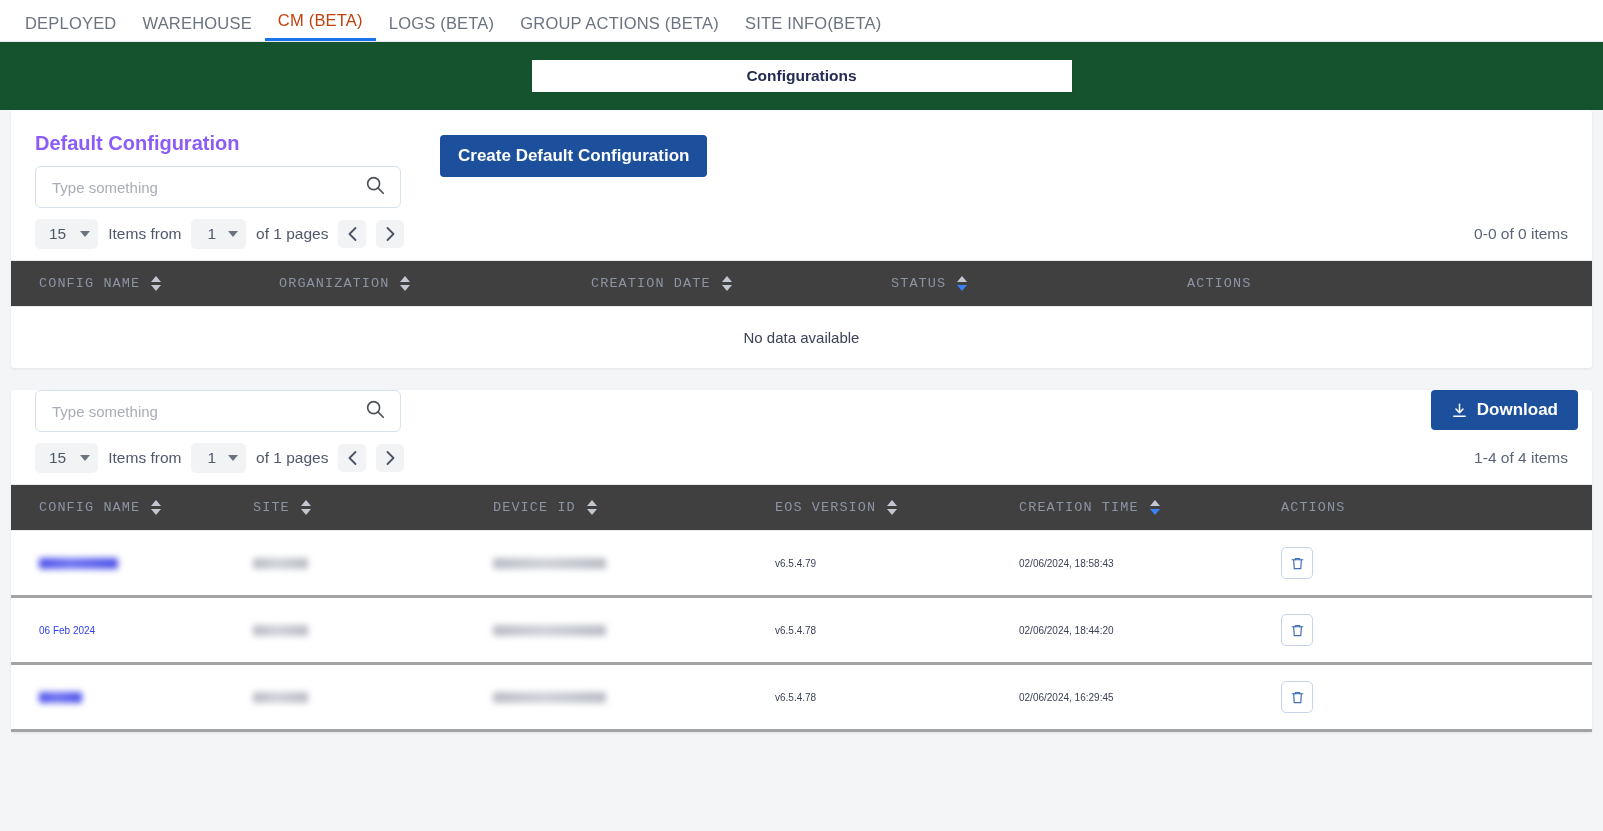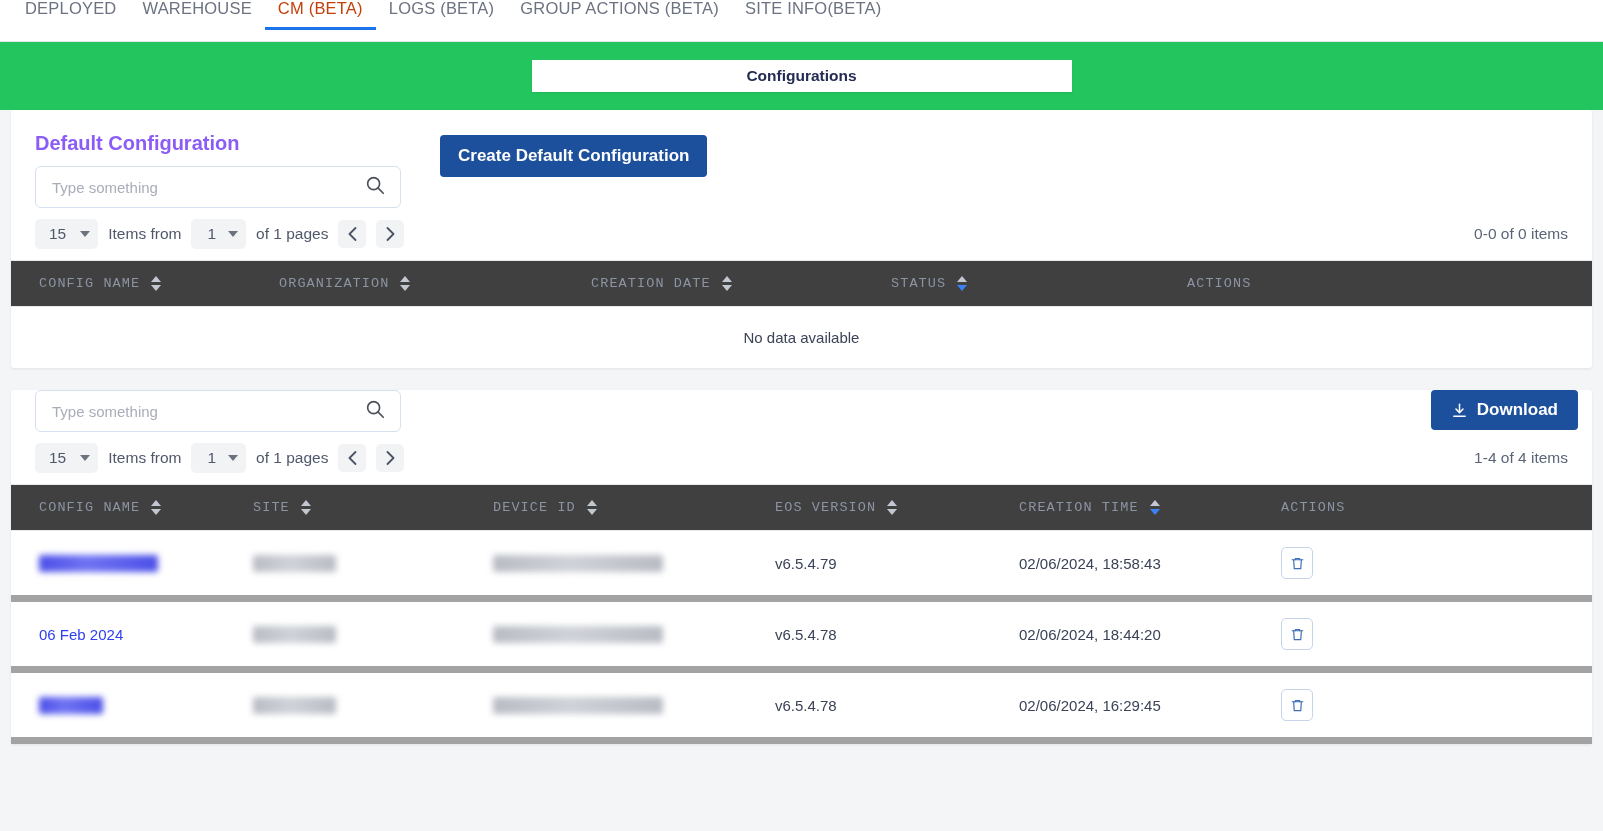--- a/index.html
+++ b/index.html
@@ -11,21 +11,21 @@
     font-family: "Liberation Sans", sans-serif;
     color: #35405a;
   }
 
   
   .topnav {
     height: 42px;
     background: #ffffff;
     border-bottom: 1px solid #e3e6ec;
     display: flex;
-    align-items: flex-start;
+    align-items: flex-end;
     padding-left: 12px;
     gap: 0px;
   }
   .topnav-item {
     font-size: 16.5px;
     letter-spacing: .2px;
     color: #6b7280;
     padding: 0 13px 10px 13px;
     cursor: pointer;
     line-height: 1;
@@ -35,21 +35,21 @@
     color: #c2410c;
     border-bottom: 3px solid #1a73e8;
   }
 
   
   .tabs-wrap {
     height: 68px;
     display: flex;
     justify-content: center;
     align-items: center;
-    background: #22c55e;
+    background: #14532d;
   }
   .tabs {
     width: 540px;
     height: 32px;
     background: #ffffff;
     display: flex;
     box-shadow: 0 1px 2px rgba(0,0,0,.07);
   }
   .tab {
     flex: 1;
@@ -199,24 +199,24 @@
   }
   .tri-dn {
     width: 0; height: 0;
     border-left: 5px solid transparent;
     border-right: 5px solid transparent;
     border-top: 6px solid #c2c7d0;
   }
   .tri-dn.on { border-top-color: #3b82f6; }
 
   tbody td {
-    font-size: 15px;
+    font-size: 10px;
     color: #3c4257;
     padding: 16px 0;
-    border-bottom: 7px solid #a3a3a3;
+    border-bottom: 3px solid #a3a3a3;
   }
   .empty-cell {
     text-align: center;
     color: #3c4257;
     font-size: 15px;
     padding: 22px 0 !important;
     border-bottom: none !important;
   }
   .cfg-link { color: #2d3ff0; cursor: pointer; }
   .redact {

